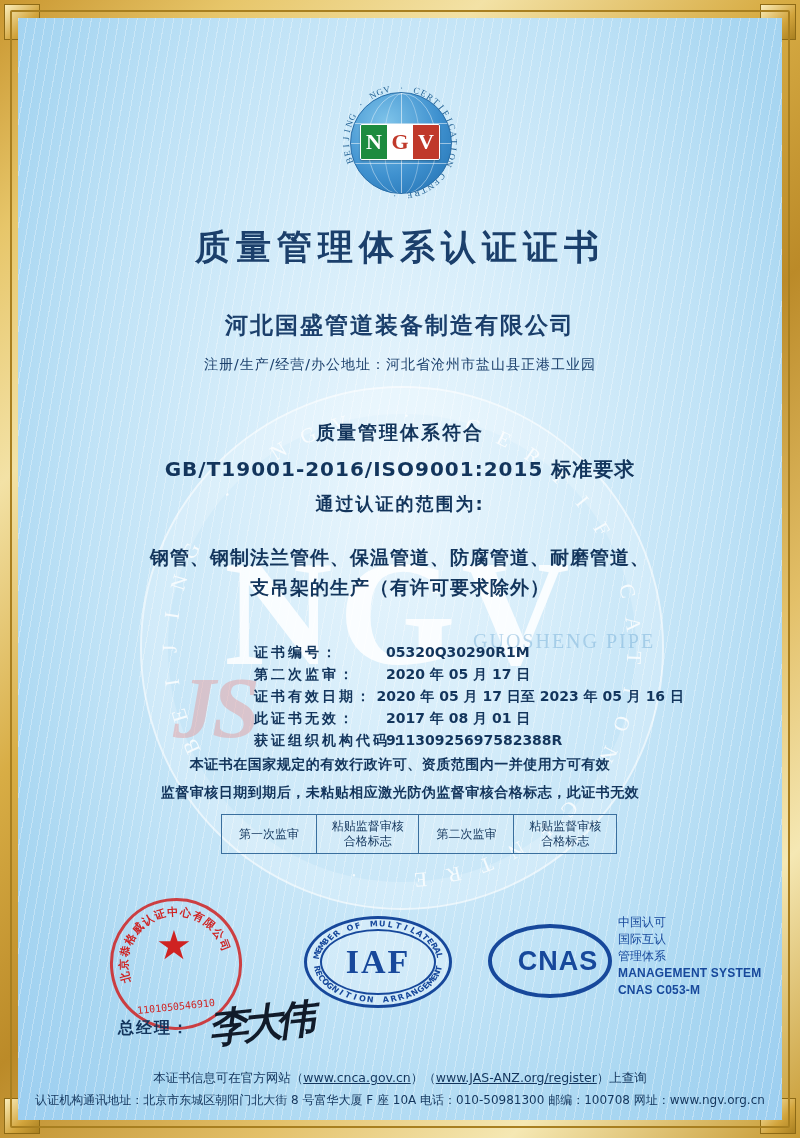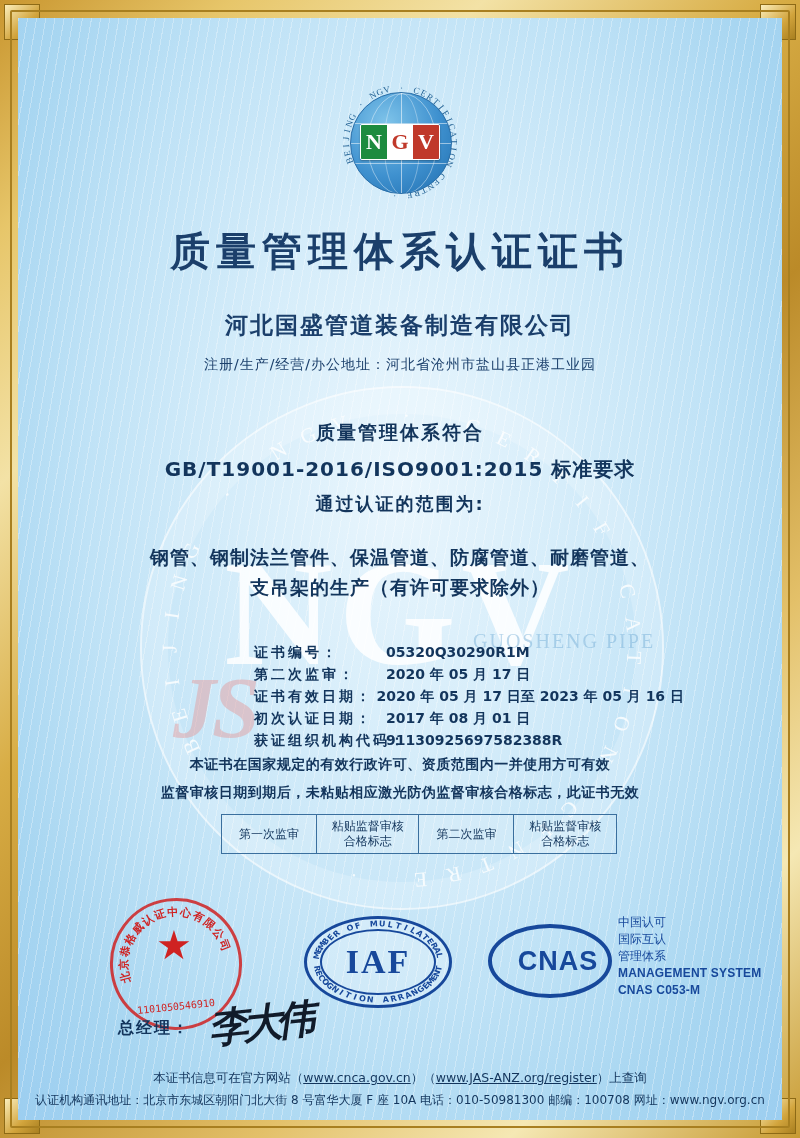--- a/index.html
+++ b/index.html
@@ -223,21 +223,21 @@
     letter-spacing: 0.5px;
     transform-origin: 0 0;
   }
 
   .title-main {
     position: absolute;
     left: 0; right: 0;
     top: 206px;
     text-align: center;
     font-family: "DejaVu Sans", sans-serif;
-    font-size: 40px;
+    font-size: 35px;
     font-weight: bold;
     color: #1b3f6b;
     letter-spacing: 6px;
   }
   .company {
     position: absolute;
     left: 0; right: 0;
     top: 292px;
     text-align: center;
     font-family: "DejaVu Sans", sans-serif;
@@ -696,21 +696,21 @@
         </div>
         <div class="row">
           <div class="lbl">第二次监审：</div>
           <div class="val">2020 年 05 月 17 日</div>
         </div>
         <div class="row">
           <div class="lbl">证书有效日期：</div>
           <div class="val">2020 年 05 月 17 日至 2023 年 05 月 16 日</div>
         </div>
         <div class="row">
-          <div class="lbl">初次认证日期：</div>
+          <div class="lbl">此证书无效：</div>
           <div class="val">2017 年 08 月 01 日</div>
         </div>
         <div class="row">
           <div class="lbl">获证组织机构代码：</div>
           <div class="val">91130925697582388R</div>
         </div>
       </div>
 
     <div class="note1">本证书在国家规定的有效行政许可、资质范围内一并使用方可有效</div>
     <div class="note2">监督审核日期到期后，未粘贴相应激光防伪监督审核合格标志，此证书无效</div>

